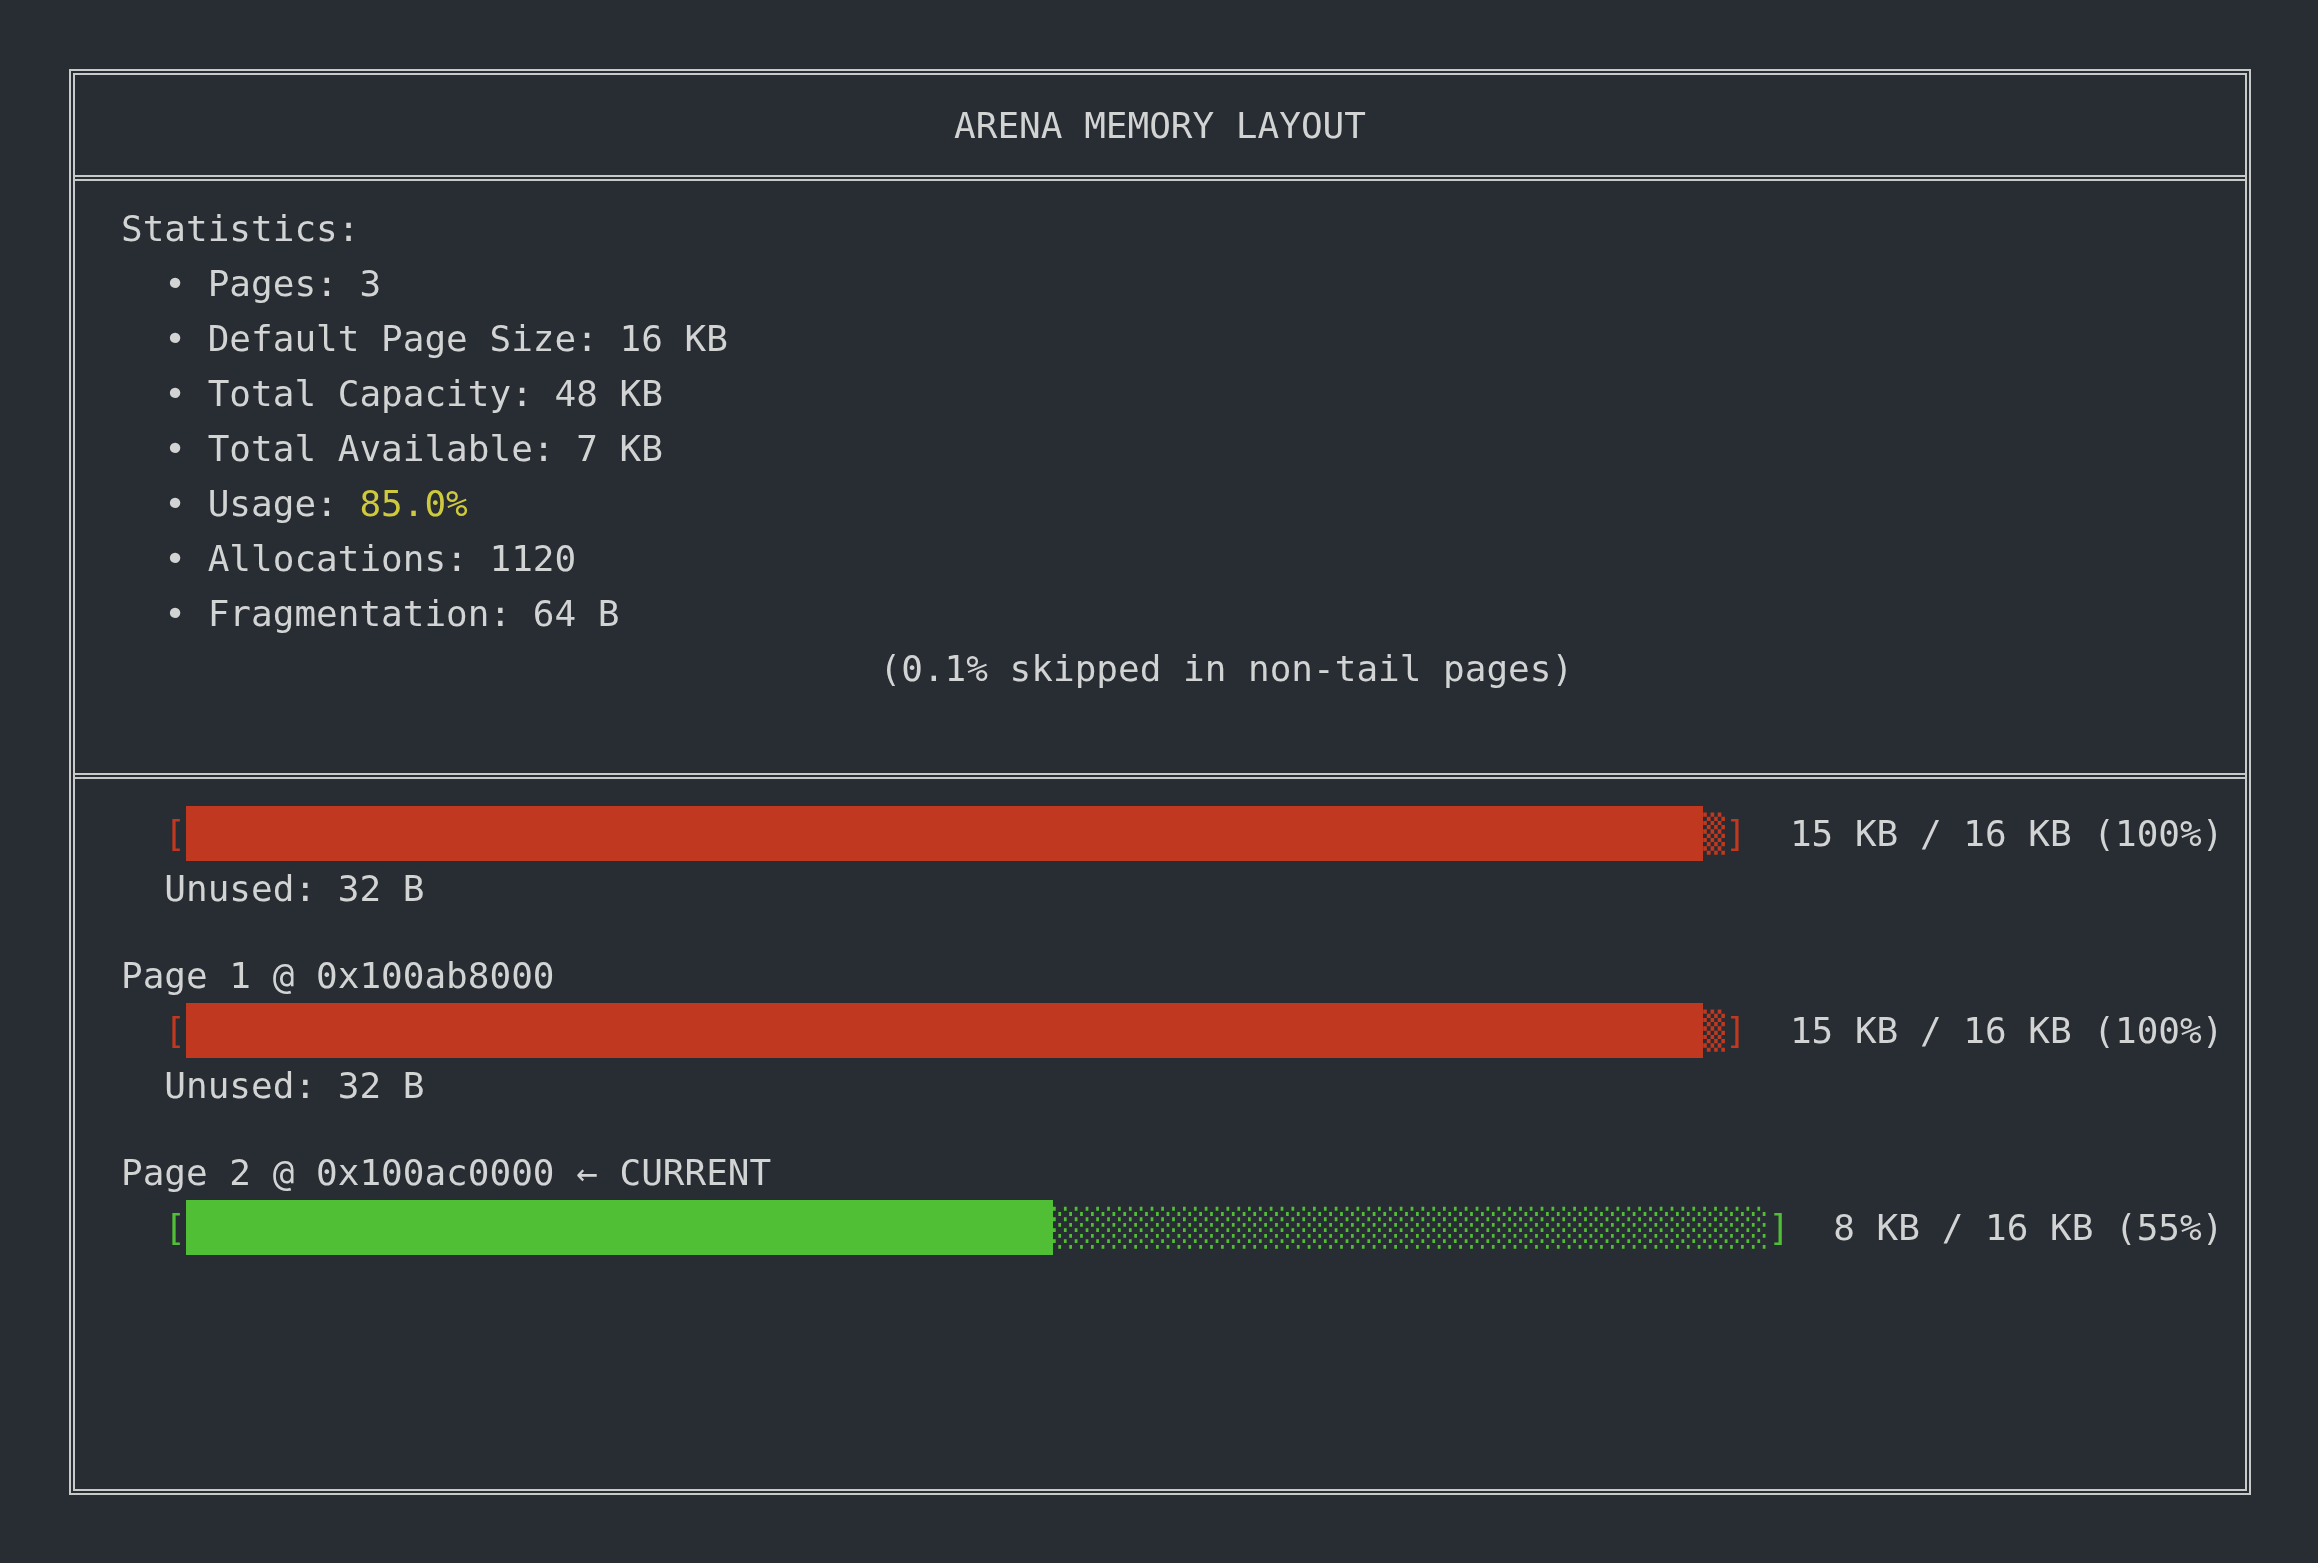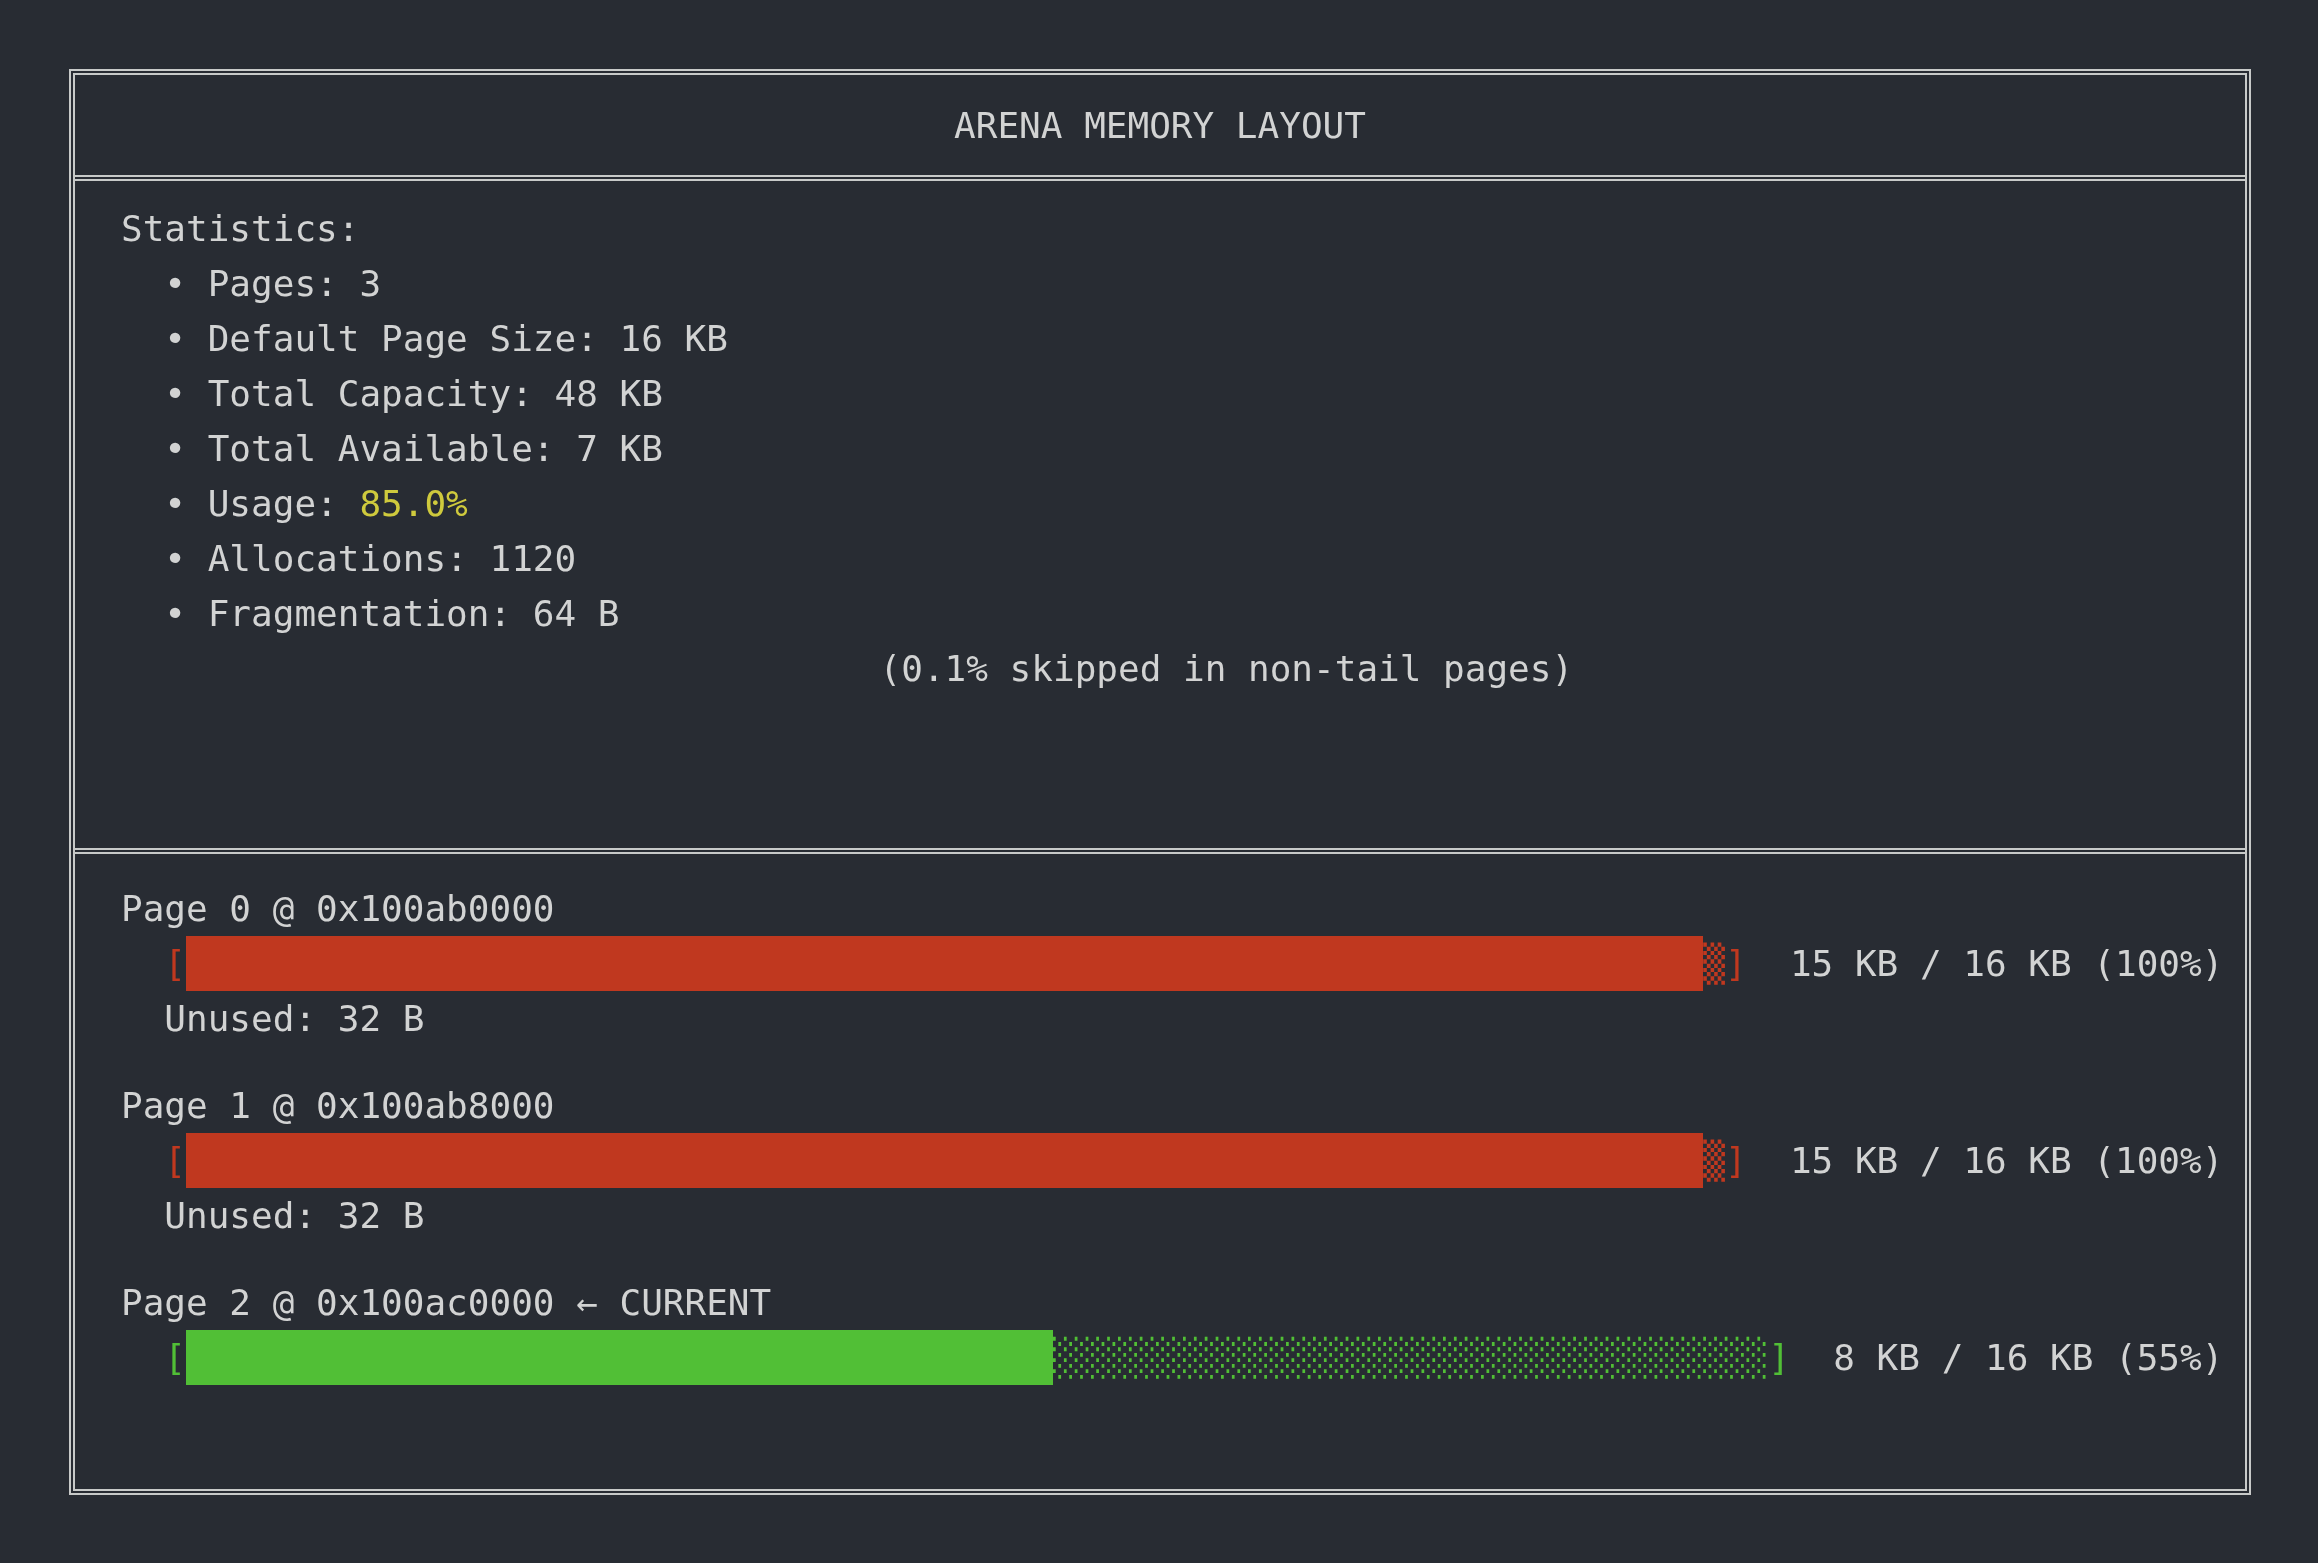--- a/index.html
+++ b/index.html
@@ -7,21 +7,21 @@
     position:relative;width:2319px;height:1564px;background:#282c33;
     font-family:"DejaVu Sans Mono",monospace;font-size:36px;line-height:55px;
     color:#d2d3d3;overflow:hidden;
   }
   .frame{
     position:absolute;left:69px;top:69px;width:2182px;height:1426px;
     box-sizing:border-box;border:6.6px double #c8cac9;
     display:flex;flex-direction:column;
   }
   .title-section{height:100px;flex:none;display:flex;align-items:center;justify-content:center;}
-  .stats-section{height:673px;flex:none;box-sizing:border-box;border-top:6.6px double #c8cac9;padding:20px 0 0 46px;}
+  .stats-section{height:598px;flex:none;box-sizing:border-box;border-top:6.6px double #c8cac9;padding:20px 0 0 46px;}
   .pages-section{flex:1;box-sizing:border-box;border-top:6.6px double #c8cac9;padding:26.5px 0 0 46px;}
   .line{height:55px;white-space:pre;}
   .indent-2{padding-left:2ch;}
   .indent-4{padding-left:4ch;text-align:center;}
   .hl{color:#cfca3d;}
   .bar-line{display:flex;height:55px;white-space:pre;align-items:stretch;}
   .bar-line>span{flex:0 0 auto;display:block;}
   .sp2{width:2ch;}
   .bar-solid{height:55px;}
   .page-block+.page-block{margin-top:32px;}
@@ -44,21 +44,20 @@
       <div class="line indent-2"><span>• Total Available: 7 KB</span></div>
       <div class="line indent-2"><span>• Usage: </span><span class="hl">85.0%</span></div>
       <div class="line indent-2"><span>• Allocations: 1120</span></div>
       <div class="line indent-2"><span>• Fragmentation: 64 B</span></div>
       <div class="line indent-4">(0.1% skipped in non-tail pages)</div>
     </div>
 
     <div class="pages-section">
 
       <div class="page-block">
-        <div class="line">Page 0 @ 0x100ab0000</div>
         <div class="bar-line">
           <span class="sp2"></span>
           <span style="color: rgb(192, 56, 31);">[</span>
           <span class="bar-solid" style="width: 70ch; background-color: rgb(192, 56, 31);"></span>
           <span style="color: rgb(192, 56, 31);">▒</span>
           <span style="color: rgb(192, 56, 31);">]</span>
           <span class="sp2"></span>
           <span>15 KB / 16 KB (100%)</span>
         </div>
         <div class="line indent-2">Unused: 32 B</div>

